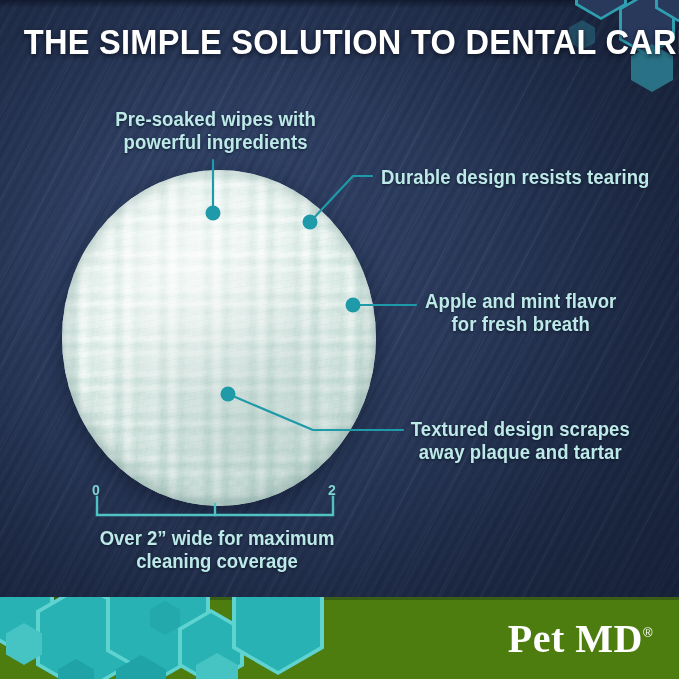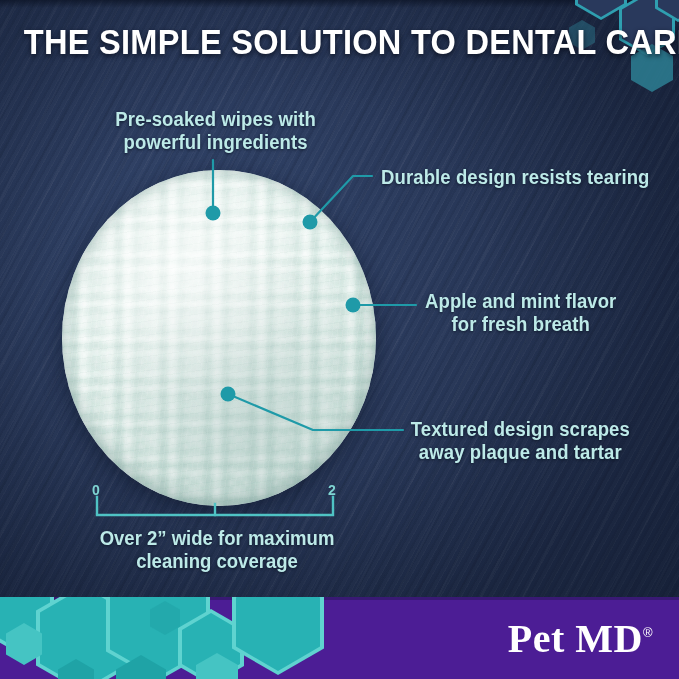--- a/index.html
+++ b/index.html
@@ -214,21 +214,21 @@
     transform: scaleX(0.95);
     text-shadow: 0 1px 3px rgba(6,14,28,0.7);
     white-space: pre-line;
   }
 
   
   #footer {
     position: absolute;
     left: 0; right: 0; bottom: 0;
     height: 82px;
-    background: #4c1d95;
+    background: #4d7c0f;
     overflow: hidden;
   }
   #footer-top-edge {
     position: absolute;
     left: 0; right: 0; top: 0;
     height: 3px;
     background: rgba(10,18,34,0.28);
   }
   .fhex {
     position: absolute;

